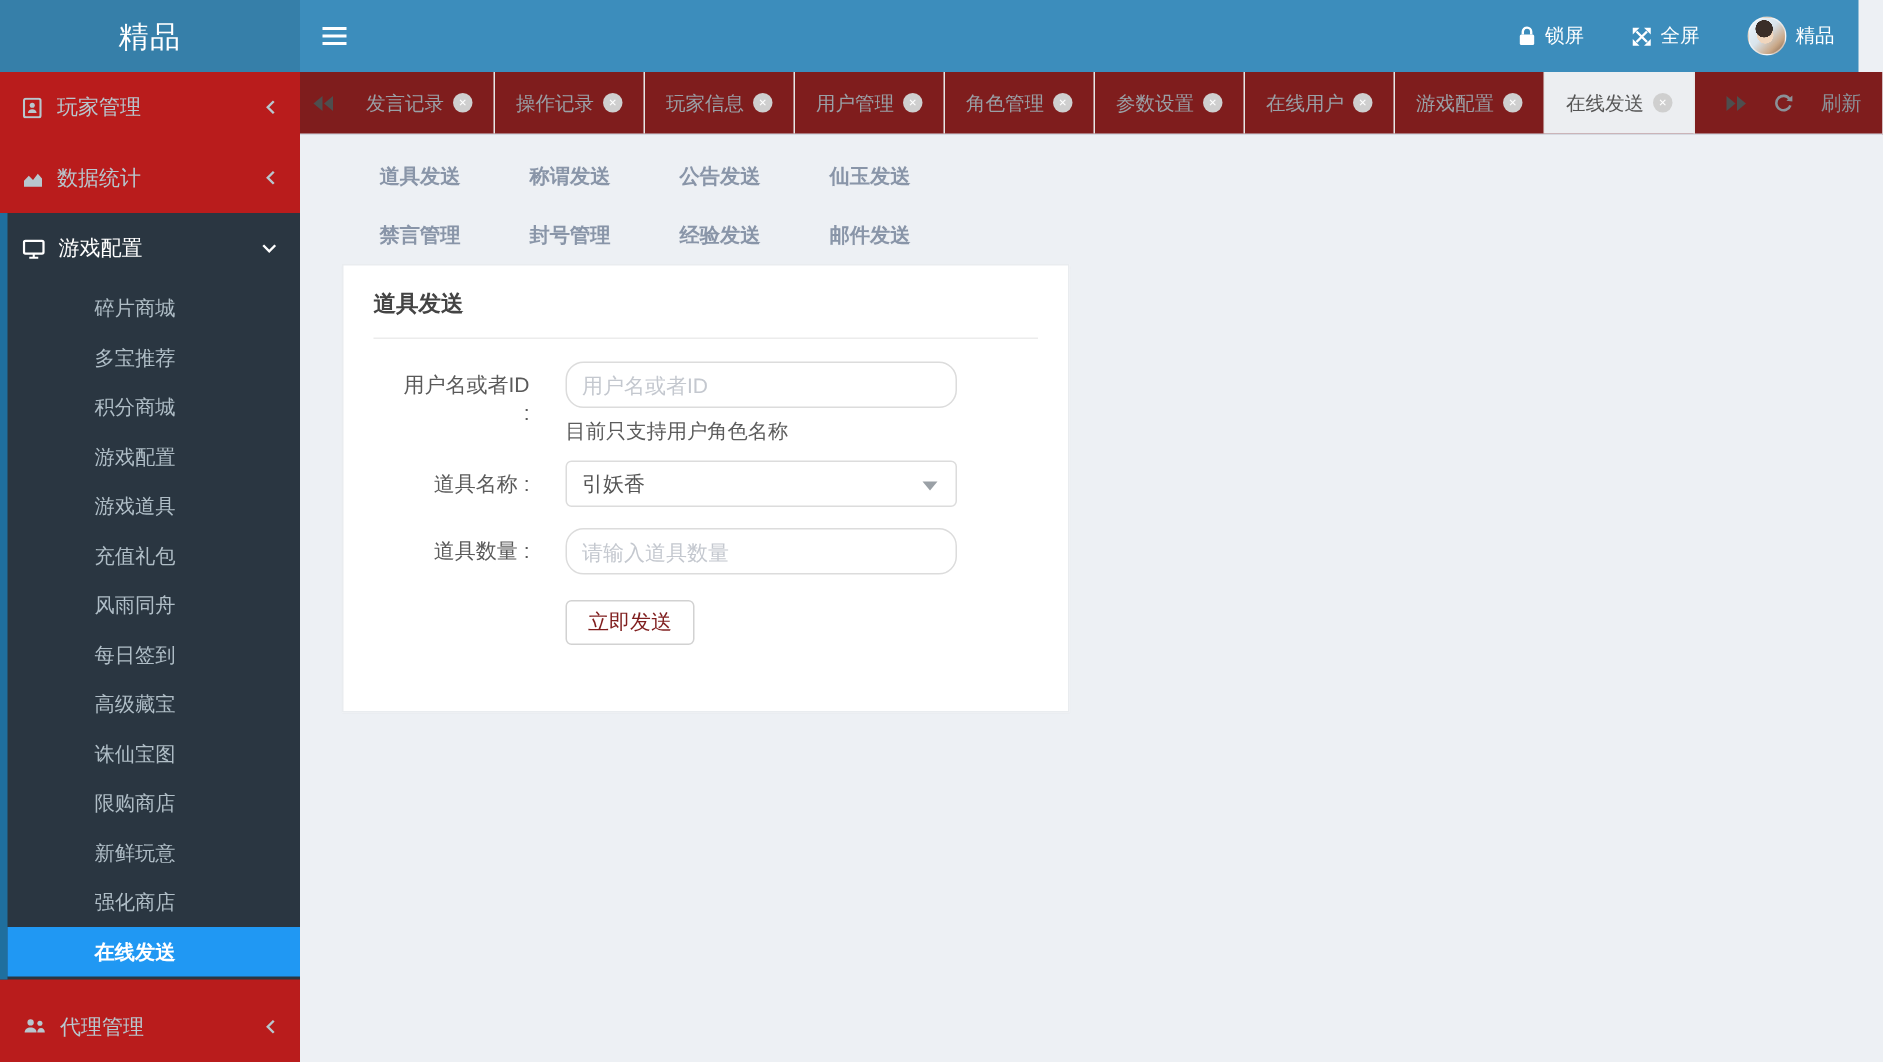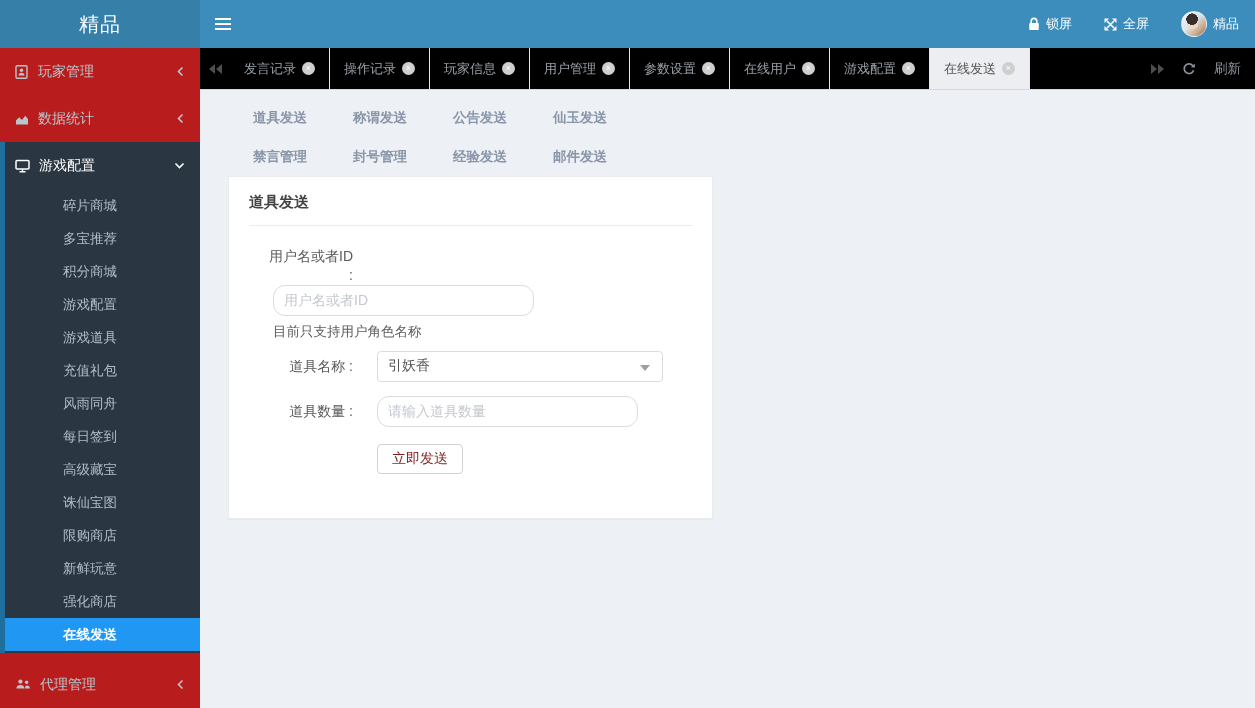--- a/index.html
+++ b/index.html
@@ -1,21 +1,21 @@
 <!DOCTYPE html>
 <html><head>
 <meta charset="utf-8">
 <style>
   * { margin:0; padding:0; box-sizing:border-box; }
   html,body { width:1255px; height:708px; }
   body { font-family:"Liberation Sans","DejaVu Sans",sans-serif; overflow:hidden; background:#edf0f4; }
   .screen { position:relative; width:1255px; height:708px; overflow:hidden; }
 
   
-  .header { position:absolute; top:0; left:0; right:0; height:48px; display:flex; }
+  .header { position:absolute; top:0; left:0; right:16px; height:48px; display:flex; }
   .logo { width:200px; height:48px; background:#367fa9; color:#fff; font-size:20px;
           display:flex; align-items:center; justify-content:center; letter-spacing:1px; }
   .navbar { flex:1; background:#3c8dbc; display:flex; align-items:center; color:#ffffff; }
   .hamburger { width:46px; height:48px; display:flex; align-items:center; justify-content:center; cursor:pointer; }
   .hamburger .bars { display:inline-block; }
   .hamburger .bars i { display:block; width:16px; height:2px; background:#fff; margin:3px 0; }
   .nav-right { margin-left:auto; display:flex; align-items:center; height:48px; }
   .nav-item { display:flex; align-items:center; gap:6px; padding:0 16px; height:48px; font-size:13px; cursor:pointer; }
   .avatar { width:26px; height:26px; border-radius:50%; border:1px solid rgba(255,255,255,.5);
             background:
@@ -34,21 +34,21 @@
   .submenu { list-style:none; padding-bottom:2px; }
   .submenu li { height:33px; display:flex; align-items:center; padding-left:58px;
                 color:#b0bec7; font-size:13.5px; cursor:pointer; }
   .submenu li.active { background:#2098f3; color:#fff; font-weight:bold; }
   .side-section.last { margin-top:8px; }
 
   
   .main { position:absolute; top:48px; left:200px; right:0; bottom:0; background:#edf0f4; }
 
   
-  .tabbar { display:flex; align-items:stretch; height:42px; background:#000000; border-bottom:1px solid #d5dae2; }
+  .tabbar { display:flex; align-items:stretch; height:42px; background:#7f1d1d; border-bottom:1px solid #d5dae2; }
   .tab-scroll { width:30px; display:flex; align-items:center; justify-content:center; cursor:pointer; }
   .dbl { display:flex; gap:1px; }
   .dbl i { width:0; height:0; border-top:5px solid transparent; border-bottom:5px solid transparent; }
   .dbl-left i { border-right:6px solid #4e4e4e; }
   .dbl-right i { border-left:6px solid #4e4e4e; }
   .tab { width:100px; display:flex; align-items:center; justify-content:center; gap:6px;
          font-size:13px; color:#9aa0a6; border-right:1px solid #e7e7e7; cursor:pointer; }
   .tab:first-of-type { border-left:1px solid #e7e7e7; }
   .tab.active { background:#eceef1; color:#555; }
   .tab-close { width:13px; height:13px; border-radius:50%; background:#cfcfcf; color:#fff;
@@ -64,30 +64,30 @@
   .subnav-link { width:100px; text-align:center; font-size:13.5px; font-weight:600;
                  color:#8995a8; cursor:pointer; }
 
   
   .panel { margin-left:28px; width:485px; background:#fff; border:1px solid #e9ecef;
            box-shadow:0 1px 1px rgba(0,0,0,.03); }
   .panel-title { margin:0 20px; padding:16px 0 13px; font-size:15px; font-weight:bold;
                  color:#444; border-bottom:1px solid #ececec; }
   .panel-form { padding:15px 20px 30px; }
   .form-row { display:flex; margin-bottom:14px; }
-  .form-row.first { margin-bottom:10px;flex-direction:column; }
+  .form-row.first { margin-bottom:10px; }
   .form-label { width:84px; margin-left:20px; text-align:right; font-size:14px; color:#5a5a5a;
                 line-height:1.35; padding-top:6px; }
   .form-control-col { margin-left:24px; }
   .text-input { width:261px; height:31px; border:1px solid #dcdcdc; border-radius:12px;
                 padding:0 10px; font-size:14px; color:#555; outline:none;
                 font-family:"Liberation Sans","DejaVu Sans",sans-serif; }
   .text-input::placeholder { color:#c4c8cf; opacity:1; }
   .help-text { margin-top:7px; font-size:13.5px; color:#5c5c5c; }
-  .select-box { position:relative; width:286px; height:31px; border:1px solid #dcdcdc; border-radius:4px;
+  .select-box { position:relative; width:261px; height:31px; border:1px solid #dcdcdc; border-radius:4px;
                 display:flex; align-items:center; padding:0 10px; font-size:14px; color:#555;
                 background:#fff; cursor:pointer; }
   .select-caret { position:absolute; right:12px; top:13px; width:0; height:0;
                   border-left:5px solid transparent; border-right:5px solid transparent;
                   border-top:6px solid #9aa0a6; }
   .submit-btn { margin-top:3px; height:30px; padding:0 14px; background:#fff; border:1px solid #d2d2d2;
                 border-radius:4px; font-size:14px; color:#7f1d1d; cursor:pointer;
                 font-family:"Liberation Sans","DejaVu Sans",sans-serif; }
   svg { display:block; }
 </style>
@@ -238,20 +238,24 @@
       </div>
       <div class="tab">
         <span>玩家信息</span>
         <span class="tab-close"></span>
       </div>
       <div class="tab">
         <span>用户管理</span>
         <span class="tab-close"></span>
       </div>
       <div class="tab">
+        <span>角色管理</span>
+        <span class="tab-close"></span>
+      </div>
+      <div class="tab">
         <span>参数设置</span>
         <span class="tab-close"></span>
       </div>
       <div class="tab">
         <span>在线用户</span>
         <span class="tab-close"></span>
       </div>
       <div class="tab">
         <span>游戏配置</span>
         <span class="tab-close"></span>

